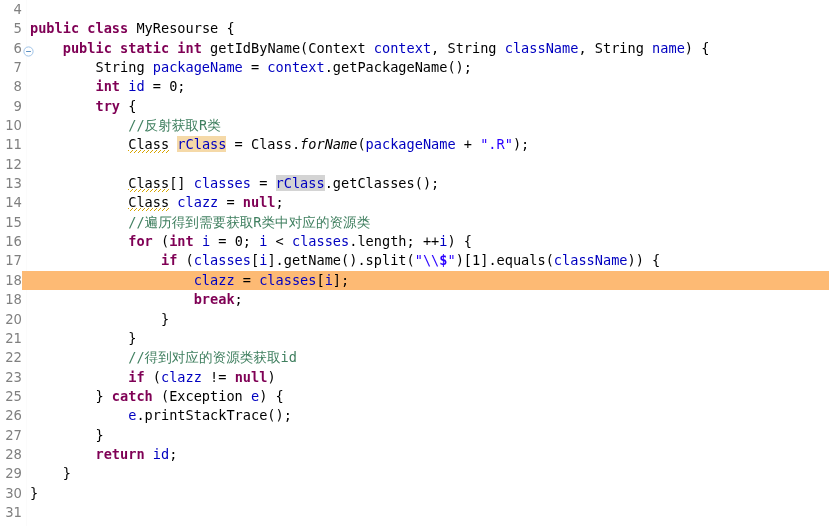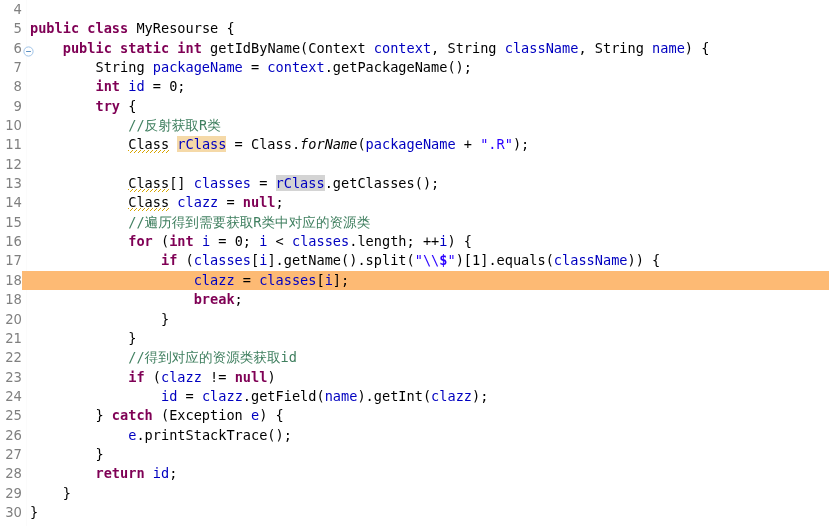--- a/index.html
+++ b/index.html
@@ -89,21 +89,20 @@
       <div class="line"><span class="gutterbox">14</span><span class="code"><span class="plain">            </span><span class="plain warn">Class</span><span class="plain"> </span><span class="fld">clazz</span><span class="plain"> = </span><span class="kw">null</span><span class="plain">;</span></span></div>
       <div class="line"><span class="gutterbox">15</span><span class="code"><span class="plain">            </span><span class="cmt">//遍历得到需要获取R类中对应的资源类</span></span></div>
       <div class="line"><span class="gutterbox">16</span><span class="code"><span class="plain">            </span><span class="kw">for</span><span class="plain"> (</span><span class="kw">int</span><span class="plain"> </span><span class="fld">i</span><span class="plain"> = 0; </span><span class="fld">i</span><span class="plain"> &lt; </span><span class="fld">classes</span><span class="plain">.length; ++</span><span class="fld">i</span><span class="plain">) {</span></span></div>
       <div class="line"><span class="gutterbox">17</span><span class="code"><span class="plain">                </span><span class="kw">if</span><span class="plain"> (</span><span class="fld">classes</span><span class="plain">[</span><span class="fld">i</span><span class="plain">].getName().split(</span><span class="str">"\\</span><span class="strb">$</span><span class="str">"</span><span class="plain">)[1].equals(</span><span class="fld">className</span><span class="plain">)) {</span></span></div>
       <div class="line current"><span class="gutterbox">18</span><span class="code"><span class="plain">                    </span><span class="fld">clazz</span><span class="plain"> = </span><span class="fld">classes</span><span class="plain">[</span><span class="fld">i</span><span class="plain">];</span></span></div>
       <div class="line"><span class="gutterbox">18</span><span class="code"><span class="plain">                    </span><span class="kw">break</span><span class="plain">;</span></span></div>
       <div class="line"><span class="gutterbox">20</span><span class="code"><span class="plain">                }</span></span></div>
       <div class="line"><span class="gutterbox">21</span><span class="code"><span class="plain">            }</span></span></div>
       <div class="line"><span class="gutterbox">22</span><span class="code"><span class="plain">            </span><span class="cmt">//得到对应的资源类获取id</span></span></div>
       <div class="line"><span class="gutterbox">23</span><span class="code"><span class="plain">            </span><span class="kw">if</span><span class="plain"> (</span><span class="fld">clazz</span><span class="plain"> != </span><span class="kw">null</span><span class="plain">)</span></span></div>
-      <div class="line"><span class="gutterbox">24</span><span class="code"><span class="plain">                </span><span class="fld">id</span><span class="plain"> = </span><span class="fld">clazz</span><span class="plain">.getField(</span><span class="fld">name</span><span class="plain">).getInt(</span><span class="fld">clazz</span><span class="plain">);</span></span></div>
       <div class="line"><span class="gutterbox">25</span><span class="code"><span class="plain">        } </span><span class="kw">catch</span><span class="plain"> (Exception </span><span class="fld">e</span><span class="plain">) {</span></span></div>
       <div class="line"><span class="gutterbox">26</span><span class="code"><span class="plain">            </span><span class="fld">e</span><span class="plain">.printStackTrace();</span></span></div>
       <div class="line"><span class="gutterbox">27</span><span class="code"><span class="plain">        }</span></span></div>
       <div class="line"><span class="gutterbox">28</span><span class="code"><span class="plain">        </span><span class="kw">return</span><span class="plain"> </span><span class="fld">id</span><span class="plain">;</span></span></div>
       <div class="line"><span class="gutterbox">29</span><span class="code"><span class="plain">    }</span></span></div>
       <div class="line"><span class="gutterbox">30</span><span class="code"><span class="plain">}</span></span></div>
       <div class="line"><span class="gutterbox">31</span><span class="code"></span></div>
     </div>
 </div>
 

